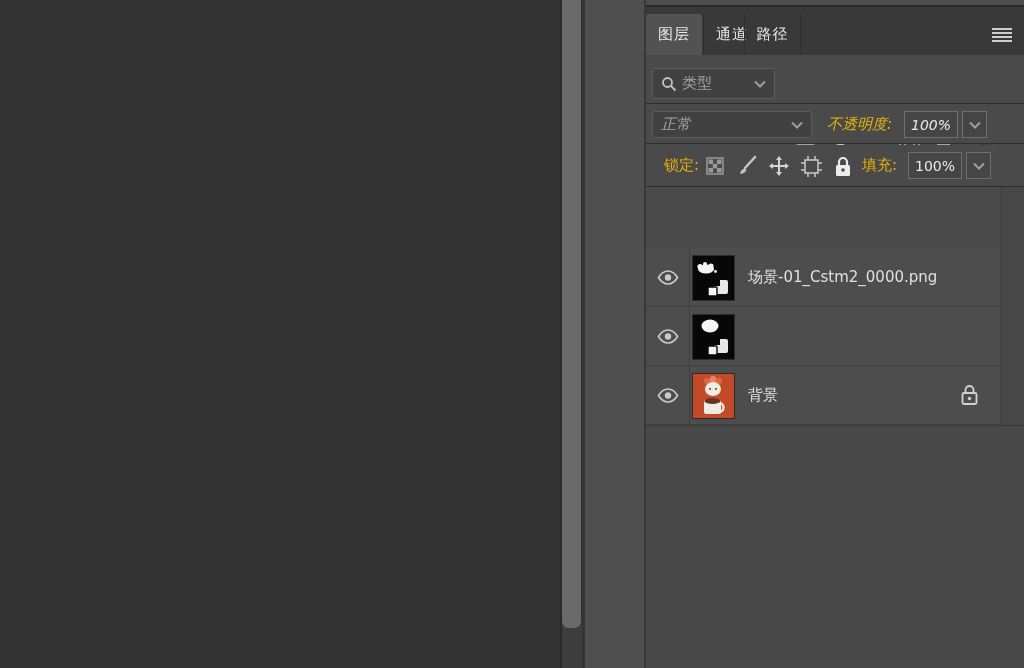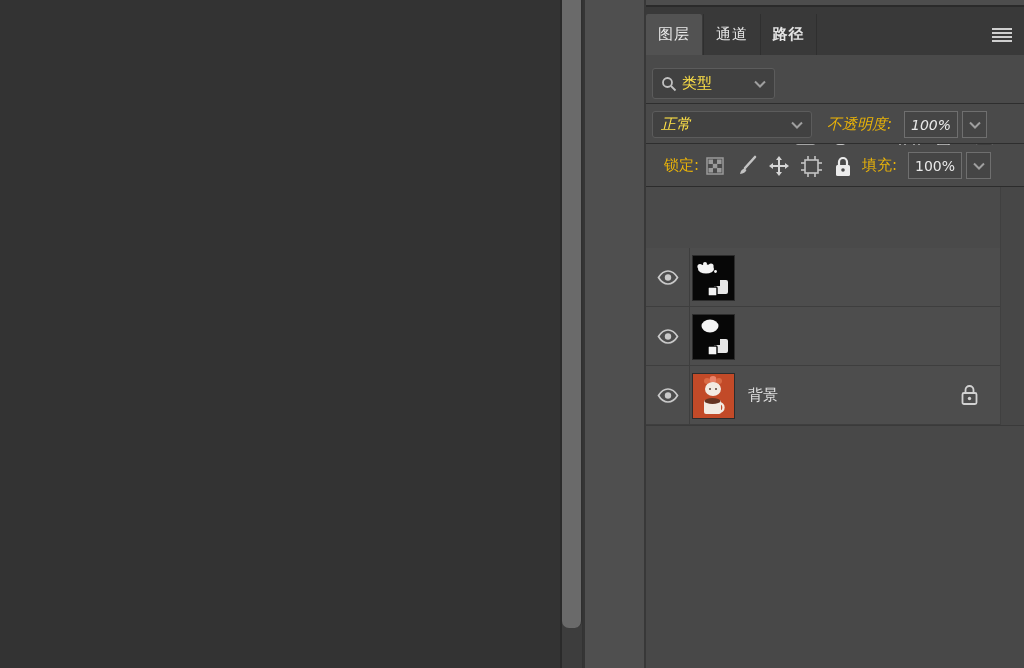--- a/index.html
+++ b/index.html
@@ -22,31 +22,31 @@
   #panel-top-strip { left:0; top:0; width:378px; height:5px; background:#4d4d4d; }
   #panel-top-line { left:0; top:5px; width:378px; height:2px; background:#2a2a2a; }
 
   #tabbar { left:0; top:7px; width:378px; height:48px; background:#393939; }
   .tab { position:absolute; top:7px; height:41px; display:flex; align-items:center;
      justify-content:center; font-size:15px; letter-spacing:1px;text-align:center; }
   .tab-active { background:#525252; color:#ebebeb; border-radius:2px 2px 0 0; }
   .tab-inactive { color:#e5e5e5; border-left:1px solid #2f2f2f; }
   #tab-layers { left:0; width:56px; }
   #tab-channels { left:57px; width:57px; }
-  #tab-paths { left:114px; width:57px; border-right:1px solid #2f2f2f;font-weight:bold;}
+  #tab-paths { left:98px; width:57px; border-right:1px solid #2f2f2f;}
   #panel-menu { left:346px; top:21px; width:20px; height:14px; cursor:pointer; }
   #panel-menu .bar { position:absolute; left:0; width:20px; height:2px; background:#cfcfcf; }
 
   .hrow { position:absolute; left:0; width:378px; background:#4a4a4a; }
   #filter-row { top:55px; height:49px; border-bottom:1px solid #2e2e2e; }
   #blend-row  { top:105px; height:39px; border-bottom:1px solid #2e2e2e;font-style:italic; }
   #lock-row   { top:145px; height:42px; border-bottom:1px solid #2c2c2c; }
 
   .selbox { position:absolute; background:#414141; border:1px solid #5c5c5c;
-     border-radius:3px; display:flex; align-items:center; color:#fde047; font-size:15px; }
+     border-radius:3px; display:flex; align-items:center; color:#a3a3a3; font-size:15px; }
   #filter-select { left:6px; top:13px; width:123px; height:31px; padding:0 8px; }
   #blend-select  { left:6px; top:6px;  width:160px; height:27px; padding:0 8px; }
   .selbox .grow { flex:1; }
   .chev { width:12px; height:8px; }
   .chev polyline { fill:none; stroke:#9f9f9f; stroke-width:2; }
 
   .kind-icon { position:absolute; top:66px; width:22px; height:31px; display:flex;
      align-items:center; justify-content:center; cursor:pointer; }
   .kind-icon svg { stroke:#c4c4c4; fill:none; }
 
@@ -242,20 +242,21 @@
           <ellipse cx="13" cy="13" rx="8" ry="4.5" fill="#f4f4f4"></ellipse>
           <circle cx="7" cy="10.5" r="2.6" fill="#f4f4f4"></circle>
           <circle cx="18" cy="10" r="2.6" fill="#f4f4f4"></circle>
           <circle cx="12" cy="8" r="2" fill="#f4f4f4"></circle>
           <circle cx="22.5" cy="15.5" r="1.4" fill="#f4f4f4"></circle>
           <rect x="21" y="24" width="14" height="14" rx="2" fill="#e6e6e6"></rect>
           <path d="M21 24 h6 v6 h-6 Z" fill="#070707"></path>
           <rect x="15" y="31" width="9" height="9" rx="1" fill="#f4f4f4" stroke="#070707" stroke-width="1.4"></rect>
         </svg>
       </div>
+      <div class="layer-name">场景-01_Cstm2_0000.png</div>
     </div>
 
     <div class="layer-row" style="top:120px">
       <div class="eye-btn">
         <svg width="22" height="15" viewBox="0 0 22 15">
           <path d="M1.5 7.5 C4.5 2.5 8 1 11 1 C14 1 17.5 2.5 20.5 7.5 C17.5 12.5 14 14 11 14 C8 14 4.5 12.5 1.5 7.5 Z" fill="none" stroke="#c9c9c9" stroke-width="1.7"></path>
           <circle cx="11" cy="7.5" r="3.2" fill="#c9c9c9"></circle>
         </svg>
       </div>
       <div class="eye-sep"></div>

